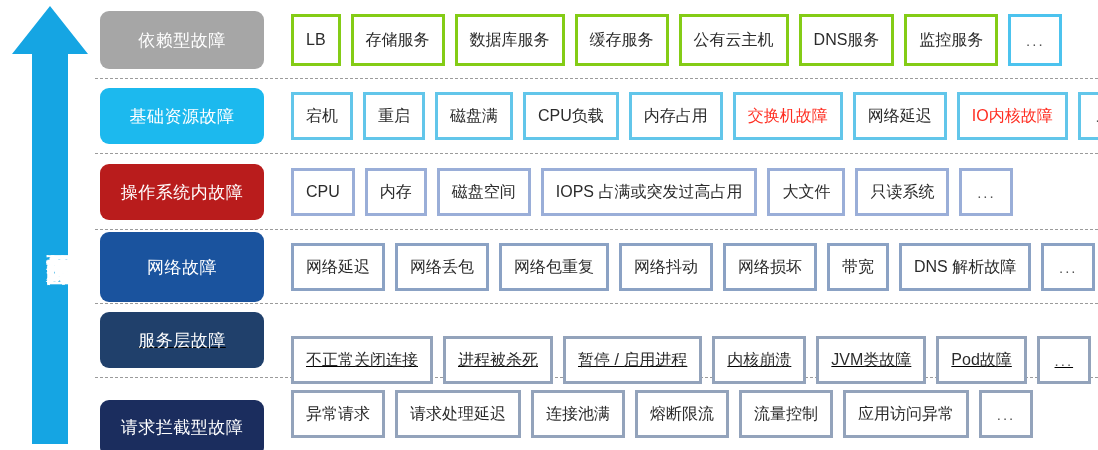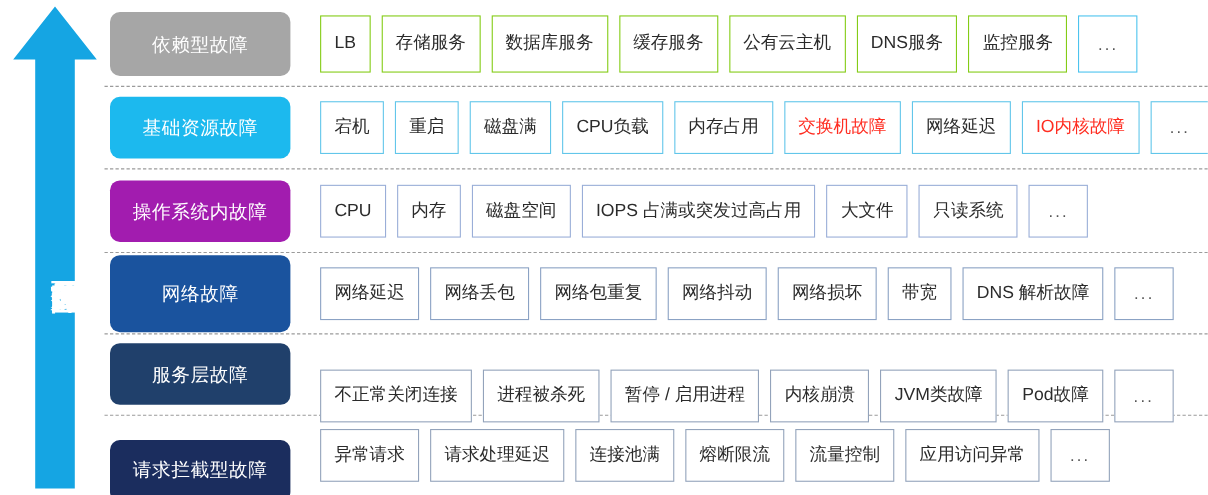--- a/index.html
+++ b/index.html
@@ -77,21 +77,21 @@
   .items {
     flex: 1 1 auto;
     display: flex;
     align-items: center;
     gap: 10px;
     margin-left: 27px;
     padding-right: 4px;
   }
   .item {
     background: #ffffff;
-    border: 1px solid #84cc16;
+    border: 3px solid #84cc16;
     display: flex;
     align-items: center;
     justify-content: center;
     text-align: center;
     font-size: 16px;
     color: #2b2b2b;
     white-space: nowrap;
     padding: 0 12px;
     line-height: 1;
   }
@@ -108,21 +108,21 @@
   .r2 .item { height: 48px; border-color: #62c6ea; text-align: right; }
 
   .r3 { top: 161px; height: 62px; }
   .r3 .cat { height: 56px; background: #6d8ef0; }
   .r3 .item { height: 48px; border-color: #9aaed8; }
 
   .r4 { top: 236px; height: 62px; }
   .r4 .cat { height: 70px; background: #1a539e; }
   .r4 .item { height: 48px; border-color: #8ba2c4; }
 
-  .r5 { top: 309px; height: 62px; }
+  .r5 { top: 309px; height: 62px; text-decoration: underline; }
   .r5 .cat { height: 56px; background: #20406b; }
   .r5 .item { height: 48px; border-color: #93a3bb; margin-top: 40px; }
 
   .r6 { top: 383px; height: 62px; }
   .r6 .cat { height: 56px; background: #1b2d5e; }
   .r6 .item { height: 48px; border-color: #93a3bb; }
 
   
   .r1 .item.ellipsis { border-color: #4cc3ee; }
 
@@ -173,21 +173,21 @@
         <div class="item">CPU负载</div>
         <div class="item">内存占用</div>
         <div class="item red">交换机故障</div>
         <div class="item">网络延迟</div>
         <div class="item red">IO内核故障</div>
         <div class="item ellipsis">...</div>
       </div>
   </div>
 
   <div class="row r3">
-    <div class="cat" style="background: #a21caf;">操作系统内故障</div>
+    <div class="cat" style="background: #b91c1c;">操作系统内故障</div>
     <div class="items">
         <div class="item">CPU</div>
         <div class="item">内存</div>
         <div class="item">磁盘空间</div>
         <div class="item">IOPS 占满或突发过高占用</div>
         <div class="item">大文件</div>
         <div class="item">只读系统</div>
         <div class="item ellipsis">...</div>
       </div>
   </div>

